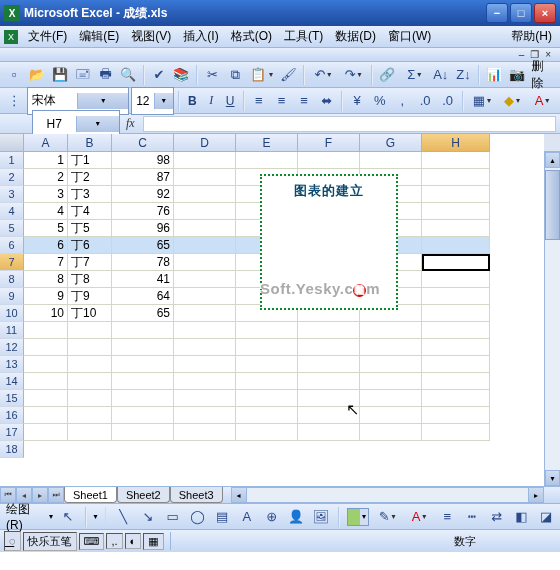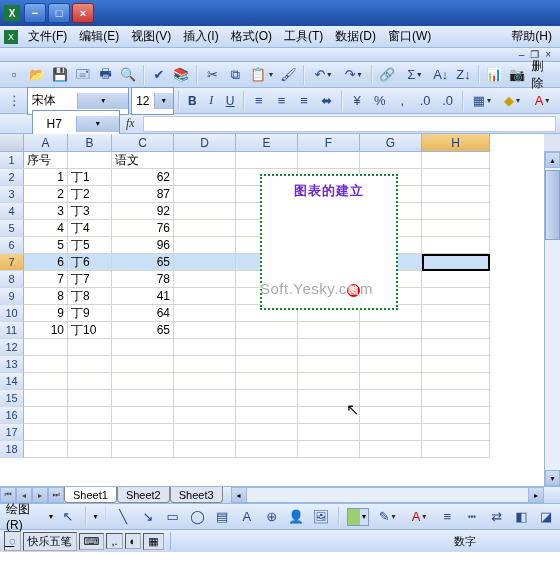--- a/index.html
+++ b/index.html
@@ -63,23 +63,23 @@
   
   .cA{width:44px;} .cB{width:44px;} .cC{width:62px;} .cD{width:62px;} .cE{width:62px;} .cF{width:62px;} .cG{width:62px;} .cH{width:68px;}
   
   .vscroll { width:16px; background:#dde5f2; border-left:1px solid #9ab7e2; display:flex; flex-direction:column;}
   .vscroll .btn { height:16px; background:linear-gradient(to bottom,#d0ddf2,#b0c5e6); border:1px solid #9ab7e2; font-size:8px; display:flex;align-items:center;justify-content:center;}
   .vscroll .track { flex:1; background:#e8eef8;}
   .vscroll .thumb { height:70px; background:linear-gradient(to right,#d2ddf0,#a8bde0); border:1px solid #8aa3cc; margin-top:2px;}
 
   
   .textbox { position:absolute; left: 236px; top: 22px; width: 138px; height: 136px; border: 2px dotted #0a8a2a; background: #fff; padding: 6px; font-size: 13px; }
-  .textbox .t1 { color: #6d28d9; font-weight:bold; text-align:center; margin-bottom:8px; letter-spacing:1px;}
+  .textbox .t1 { color: #0c4a6e; font-weight:bold; text-align:center; margin-bottom:8px; letter-spacing:1px;}
   .textbox .t2 { color: #00d; font-weight:bold; line-height:1.4; }
-  .watermark { position:absolute; left: 236px; top: 128px; font-family: Arial; font-weight:normal; font-size:15px; color:#aaa; text-shadow:1px 1px 0 #fff, -1px -1px 0 #fff; letter-spacing:0.5px;text-align:right;}
+  .watermark { position:absolute; left: 236px; top: 128px; font-family: Arial; font-weight:bold; font-size:15px; color:#aaa; text-shadow:1px 1px 0 #fff, -1px -1px 0 #fff; letter-spacing:0.5px;text-align:right;}
   .watermark .dot { display:inline-flex; width:13px;height:13px; background:#d00; border-radius:50%; color:#fff; font-size:9px; align-items:center; justify-content:center; vertical-align:middle;}
   .cursor-arrow { position:absolute; left: 322px; top: 248px; font-size:16px; color:#000; }
 
   
   .sheetrow { height: 18px; background: linear-gradient(to bottom,#e7effc,#c6d8f3); display:flex; align-items:center; border-top:1px solid #9ab7e2; border-bottom:1px solid #9ab7e2;}
   .navbtn { width:16px; height:16px; background:linear-gradient(to bottom,#d0ddf2,#b0c5e6); border:1px solid #9ab7e2; font-size:8px; display:flex;align-items:center;justify-content:center; color:#444;}
   .tab { height:16px; padding: 0 8px; background:#fff; border:1px solid #888; border-top:none; border-radius: 0 0 4px 4px; font-family:Arial; font-size:11px; display:flex;align-items:center;}
   .tab.inactive { background:#dde5f2; }
   .hscroll { flex:1; display:flex; margin-left:8px;}
   .hscroll .btn { width:16px; height:16px; background:linear-gradient(to bottom,#d0ddf2,#b0c5e6); border:1px solid #9ab7e2; font-size:8px; display:flex;align-items:center;justify-content:center;}
@@ -95,20 +95,21 @@
   
   .statusbar { height: 22px; background: linear-gradient(to bottom, #e7effc, #c6d8f3); display:flex; align-items:center; padding:0 4px; font-size:11px;}
   .statusbar .ime { background:#d8e2f2; border:1px inset #aaa; padding:1px 4px; margin-right:2px;}
   .statusbar .sect { border-left:1px solid #9ab7e2; height:18px; margin: 0 4px;}
 </style>
 </head>
 <body>
 
 <div class="titlebar">
   <span class="icon">X</span>
+  <span class="title">Microsoft Excel - 成绩.xls</span>
   <div class="winbtns">
     <div class="winbtn">−</div>
     <div class="winbtn">□</div>
     <div class="winbtn close">×</div>
   </div>
 </div>
 
 <div class="menubar">
   <span class="appicon">X</span>
   <span class="menu">文件(F)</span>
@@ -227,34 +228,24 @@
       <div class="rowhdr">12</div>
       <div class="rowhdr">13</div>
       <div class="rowhdr">14</div>
       <div class="rowhdr">15</div>
       <div class="rowhdr">16</div>
       <div class="rowhdr">17</div>
       <div class="rowhdr">18</div>
     </div>
   <div class="cells" id="cells">
 
-    <div class="row">
-        <div class="cell cA txt">序号</div>
-        <div class="cell cB txt"></div>
-        <div class="cell cC txt">语文</div>
-        <div class="cell cD txt"></div>
-        <div class="cell cE txt"></div>
-        <div class="cell cF txt"></div>
-        <div class="cell cG txt"></div>
-        <div class="cell cH txt"></div>
-      </div>
       <div class="row">
         <div class="cell cA num">1</div>
         <div class="cell cB txt">丁1</div>
-        <div class="cell cC num">62</div>
+        <div class="cell cC num">98</div>
         <div class="cell cD txt"></div>
         <div class="cell cE txt"></div>
         <div class="cell cF txt"></div>
         <div class="cell cG txt"></div>
         <div class="cell cH txt"></div>
       </div>
       <div class="row">
         <div class="cell cA num">2</div>
         <div class="cell cB txt">丁2</div>
         <div class="cell cC num">87</div>

